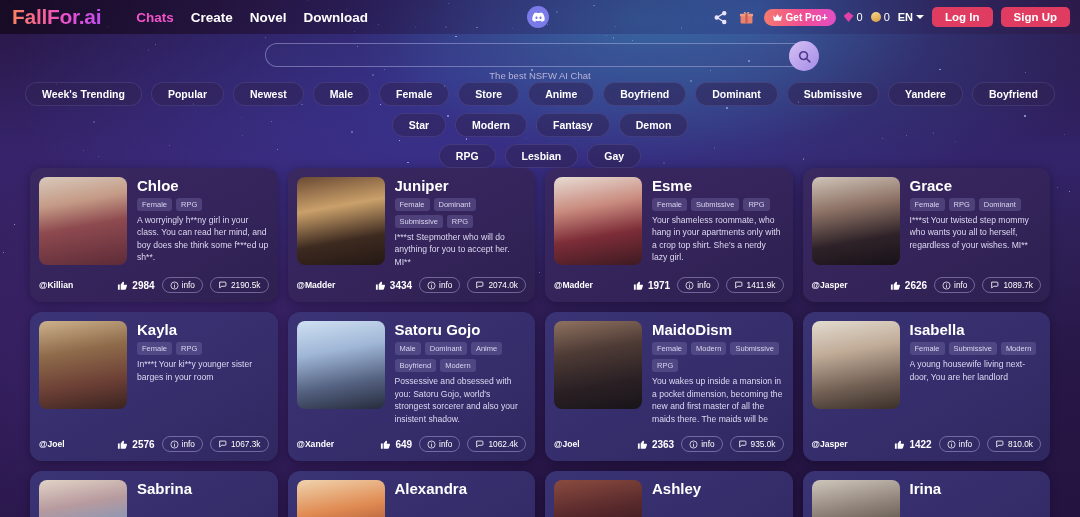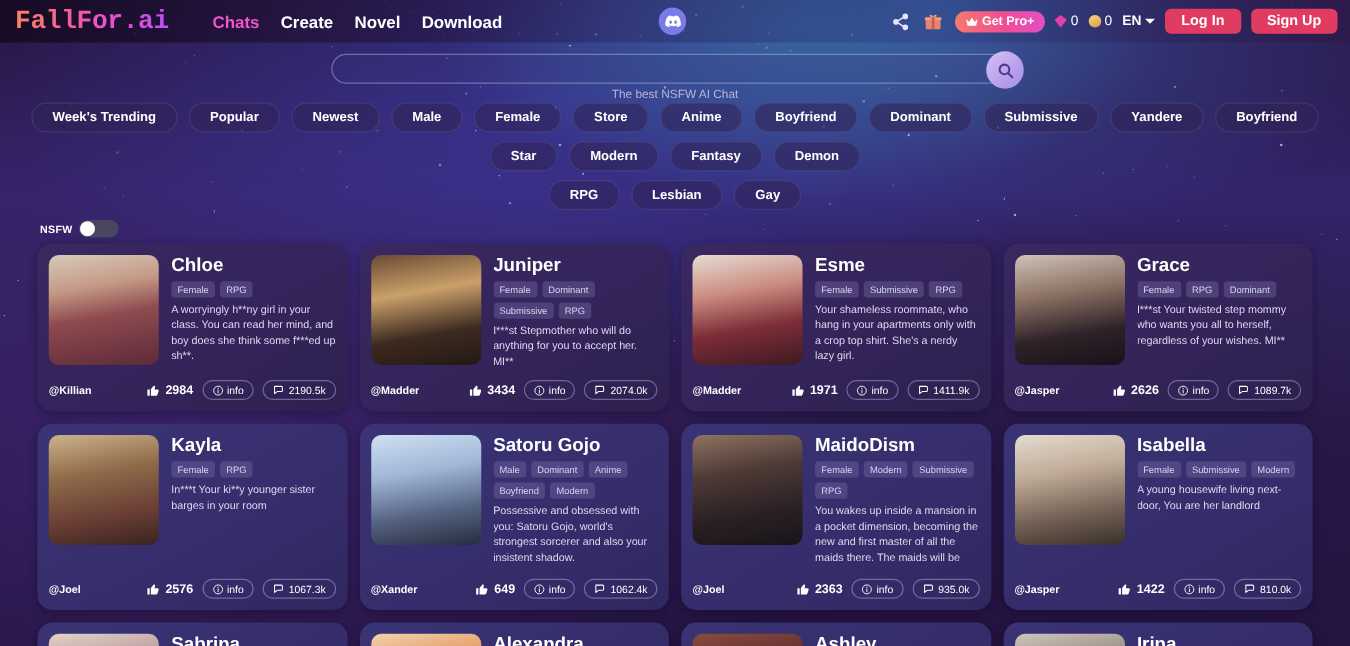--- a/index.html
+++ b/index.html
@@ -24,21 +24,21 @@
   .star { position:absolute; background:#cfe4ff; border-radius:50%; opacity:.55; }
 
   
   .header {
     position: relative; z-index: 5;
     height: 34px; display:flex; align-items:center; padding: 0 10px 0 12px;
     background: linear-gradient(90deg, rgba(22,10,34,.92) 0%, rgba(32,16,52,.72) 22%, rgba(42,30,90,.40) 45%, rgba(40,46,120,.28) 70%, rgba(44,24,66,.55) 100%);
   }
   .logo { font-size:21px; font-weight:bold; letter-spacing:-.3px;
     background: linear-gradient(90deg,#f9845e 0%,#f45f9a 35%,#e94fd0 62%,#c050f0 100%);
-    -webkit-background-clip:text; background-clip:text; color:transparent;font-family:Liberation Mono, monospace; }
+    -webkit-background-clip:text; background-clip:text; color:transparent; }
   .nav { display:flex; gap:17px; margin-left:35px; align-items:center; }
   .nav-item { font-size:13.5px; font-weight:bold; color:#ffffff; cursor:pointer; }
   .nav-item.active { color:#f054c9; }
   .discord-wrap { position:absolute; left:527px; top:6px; }
   .discord {
     width:22px; height:22px; border-radius:50%;
     background:#7a7ae8; display:flex; align-items:center; justify-content:center;
   }
   .hdr-right { margin-left:auto; display:flex; align-items:center; gap:8px; }
   .icon-btn { width:18px; height:18px; display:flex; align-items:center; justify-content:center; cursor:pointer; }
@@ -362,26 +362,20 @@
       <div class="chip">Modern</div>
       <div class="chip">Fantasy</div>
       <div class="chip">Demon</div>
     </div>
   <div class="chips" id="chips2" style="padding-top:7px;">
       <div class="chip">RPG</div>
       <div class="chip">Lesbian</div>
       <div class="chip">Gay</div>
     </div>
 
-  <div class="nsfw-row">
-    <span class="nsfw-label">NSFW</span>
-    <div class="toggle">
-      <div class="knob"></div>
-    </div>
-  </div>
 
   <div class="grid" id="grid">
       <div class="card">
         <div class="card-top">
           <div class="thumb" style="background: linear-gradient(170deg, rgb(216, 201, 187) 0%, rgb(196, 154, 134) 30%, rgb(142, 74, 79) 55%, rgb(93, 43, 56) 100%);"></div>
           <div class="card-body">
             <div class="card-name">Chloe</div>
             <div class="tags">
               <span class="tag">Female</span>
               <span class="tag">RPG</span>

